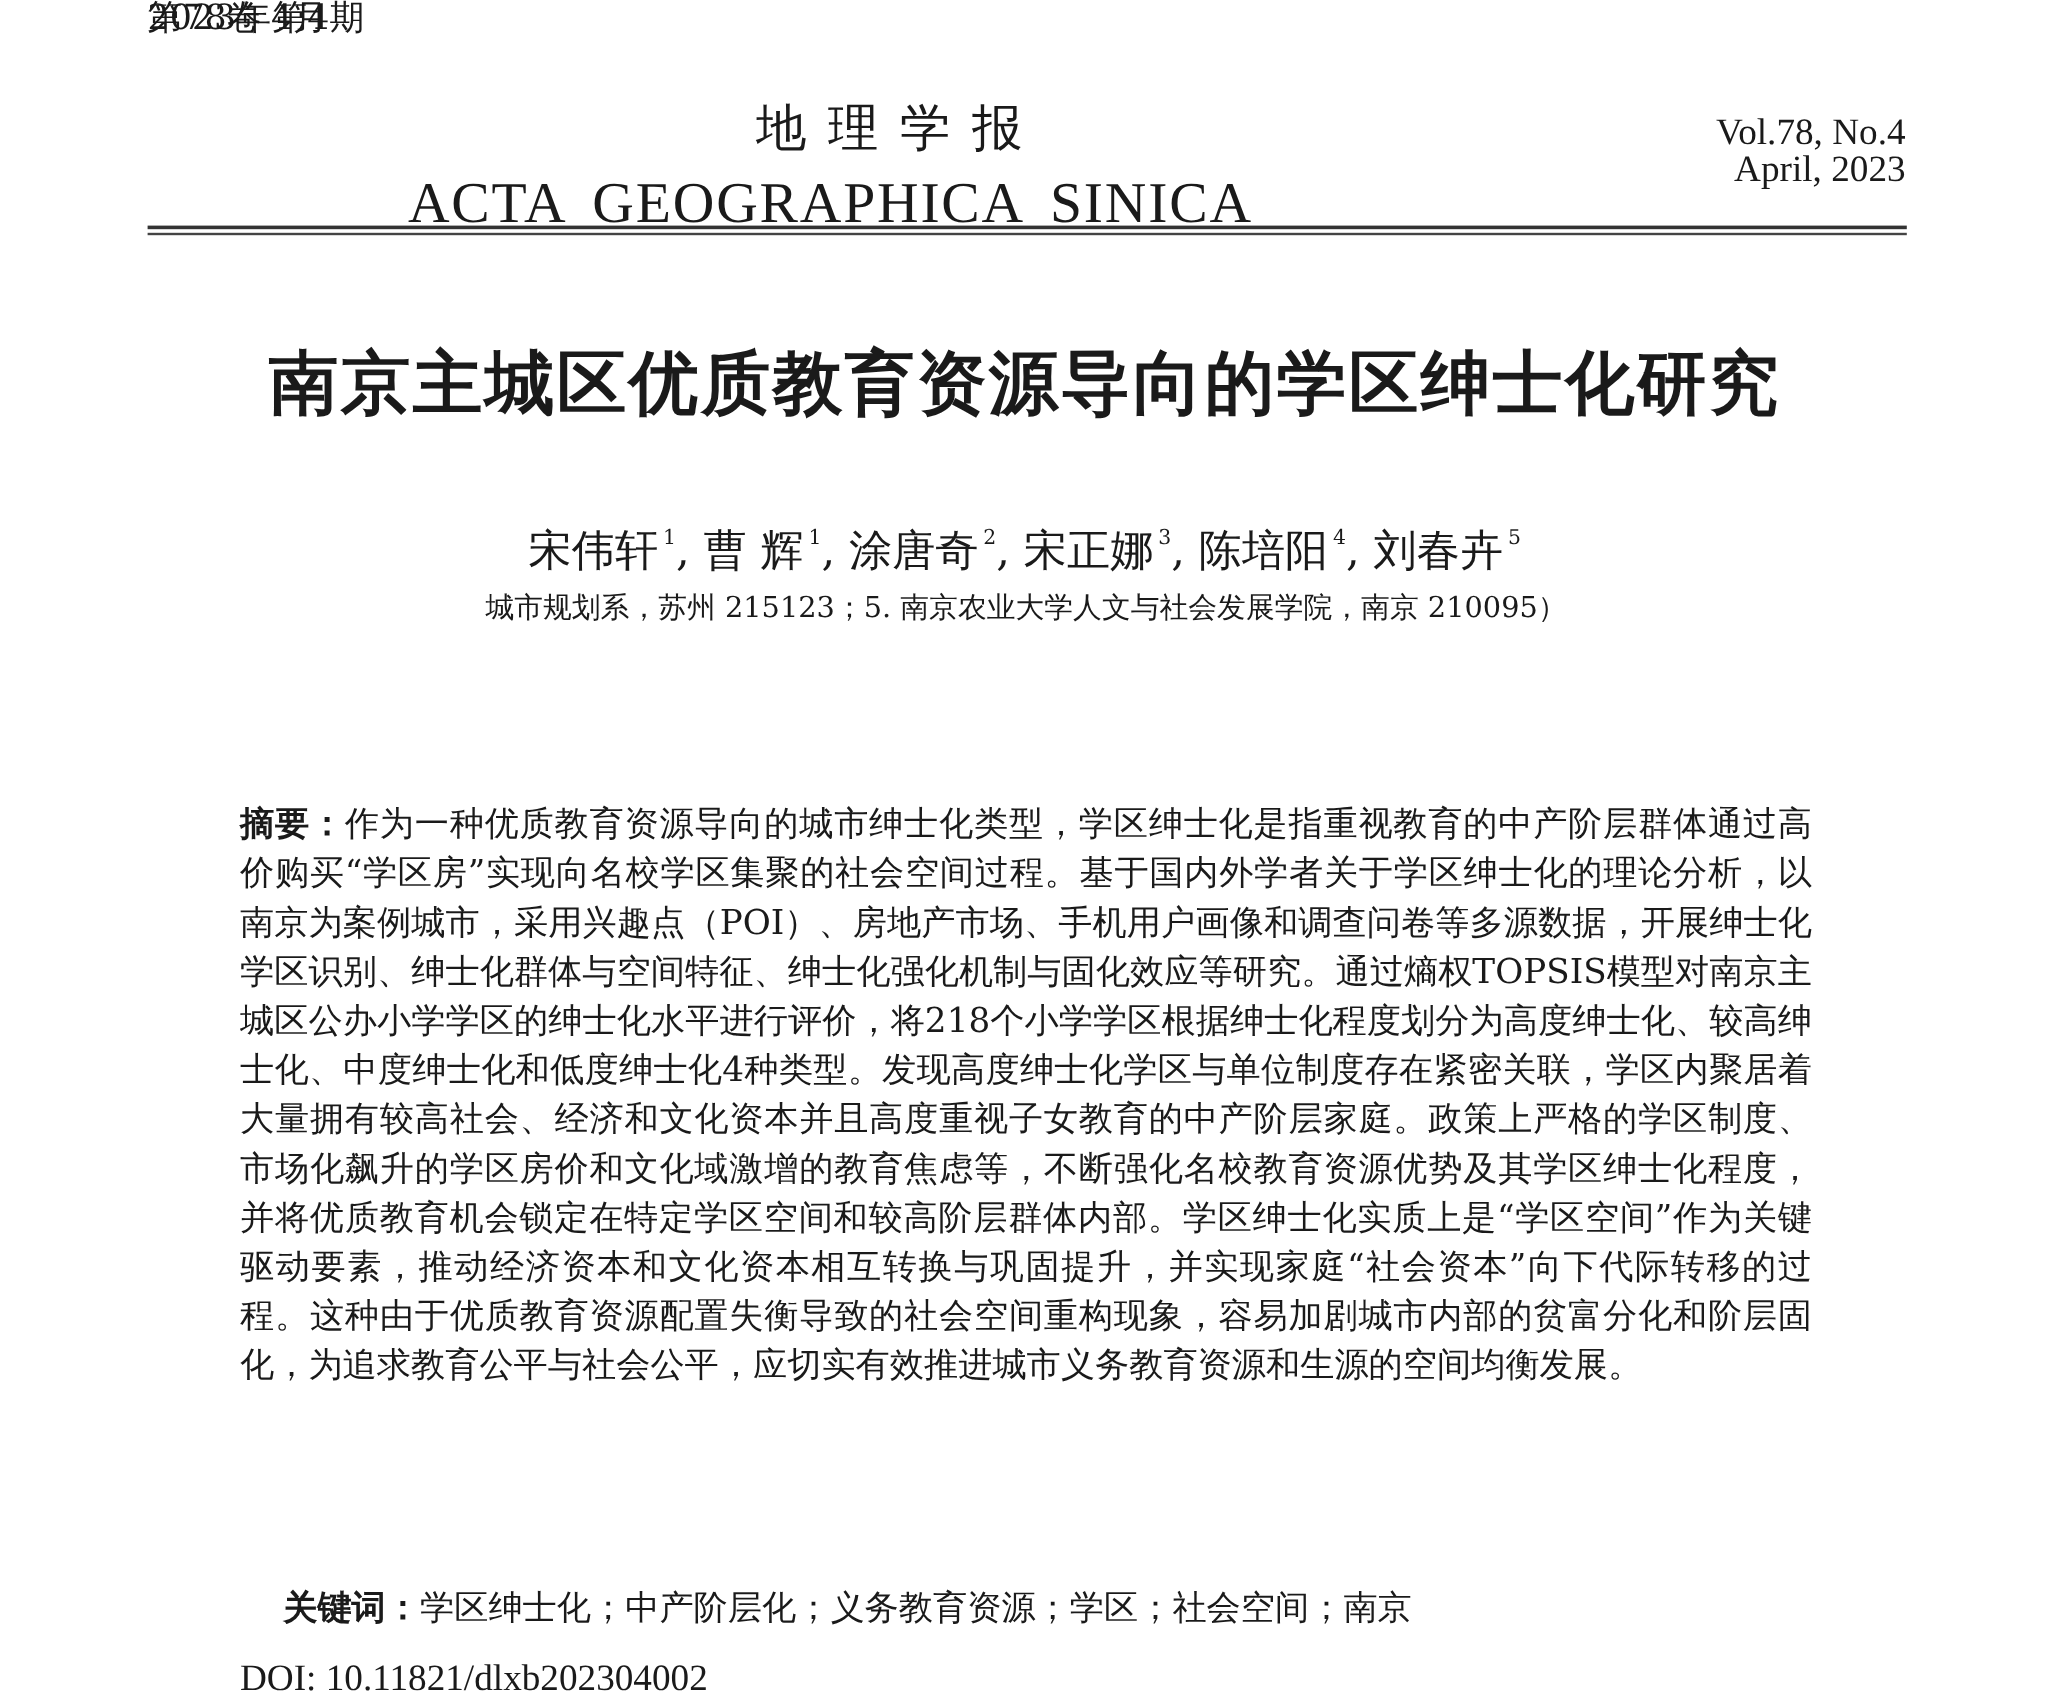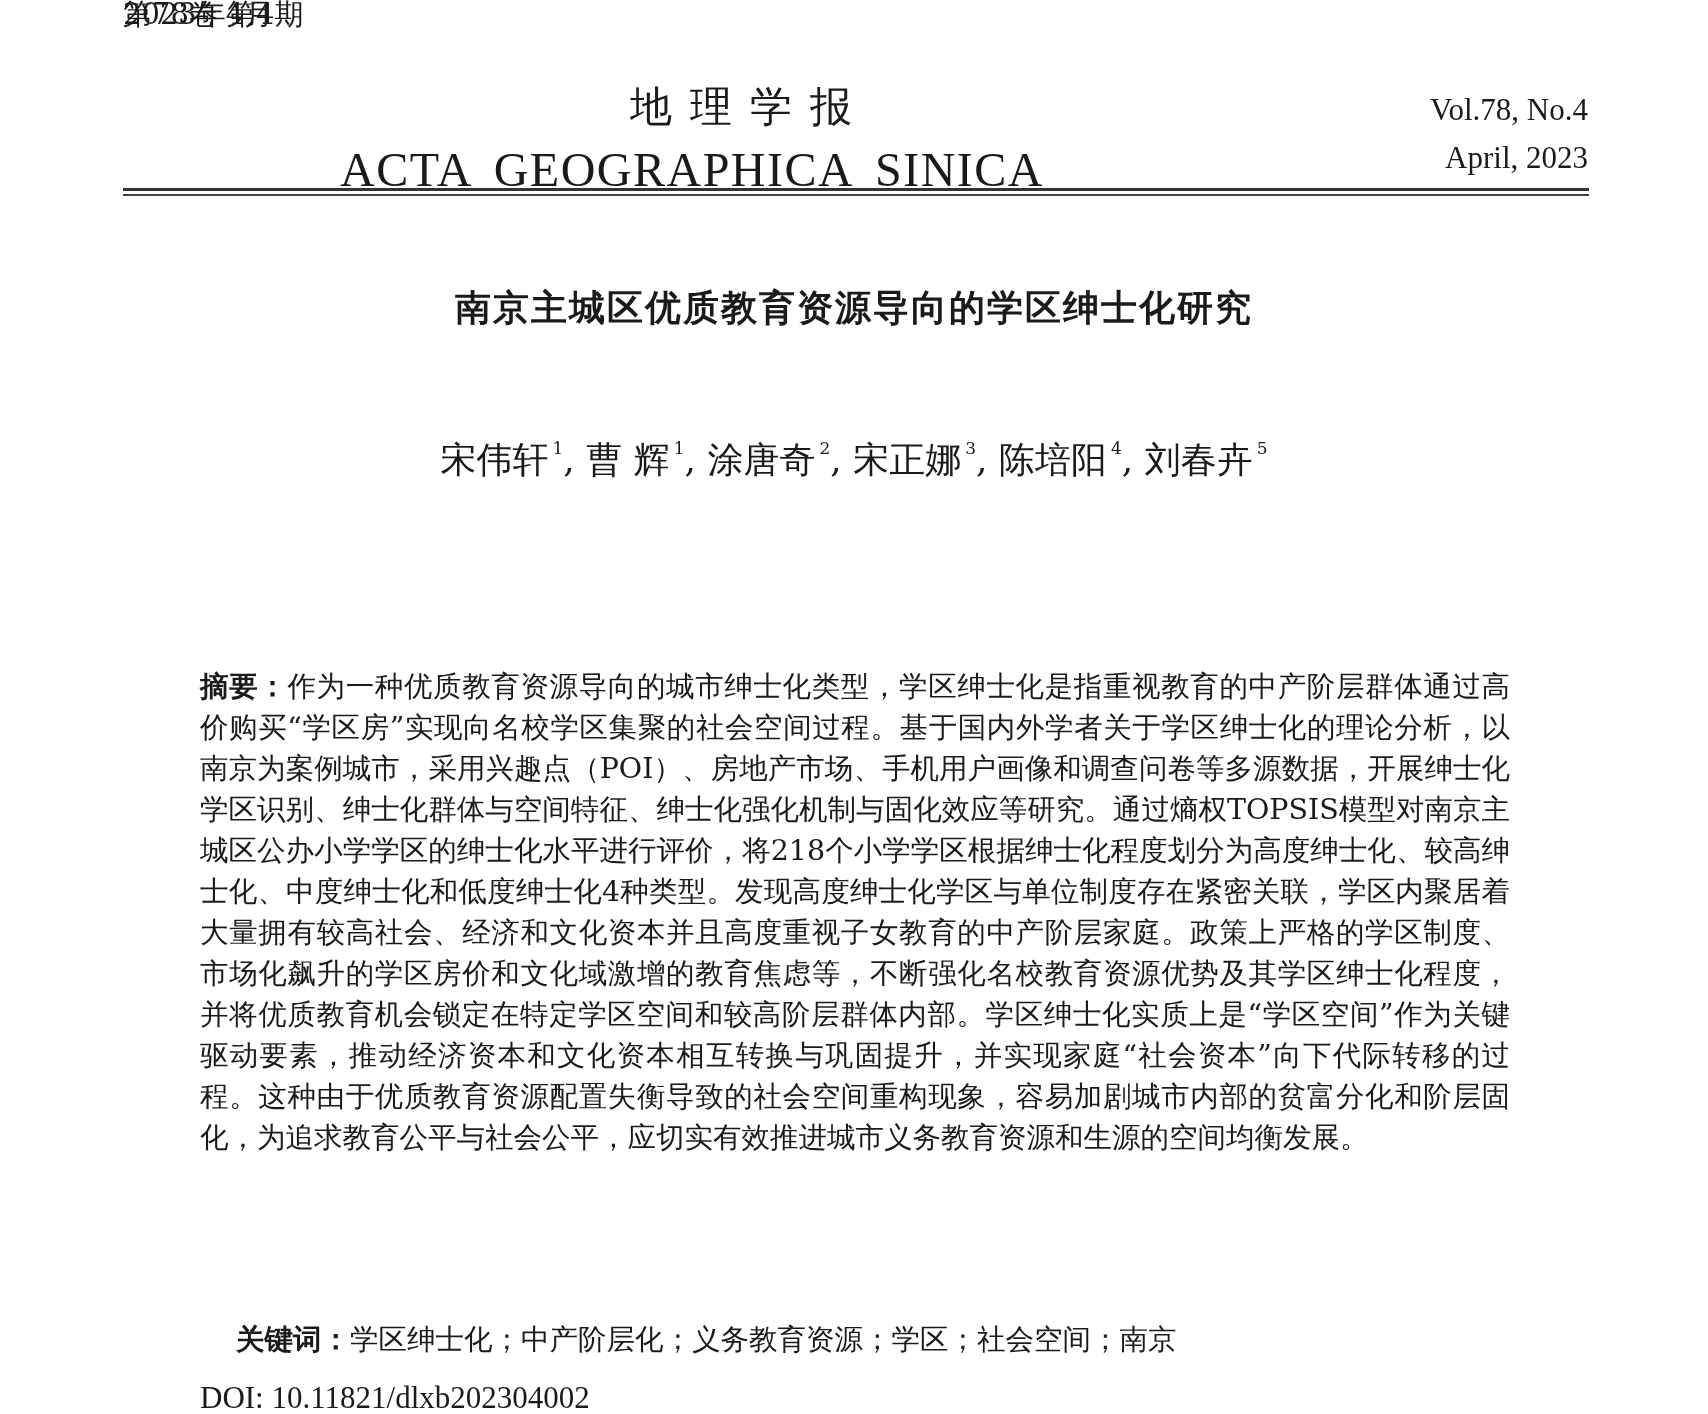--- a/index.html
+++ b/index.html
@@ -18,21 +18,21 @@
     .hdr-journal-en {
       left: 0; width: 1384px; top: 146px; text-align: center;
       font-family: "Liberation Serif", serif; font-size: 48px; letter-spacing: 1.5px; word-spacing: 10px; line-height: 1;
     }
     .rule-thick { left: 123px; width: 1466px; top: 188px; height: 3px; background: #333; }
     .rule-thin  { left: 123px; width: 1466px; top: 194px; height: 2px; background: #444; }
 
     .title {
       left: 0; width: 1708px; top: 290px; text-align: center;
       font-family: "DejaVu Sans", sans-serif; font-weight: 700;
-      font-size: 36px; letter-spacing: 2px; line-height: 1;
+      font-size: 58px; letter-spacing: 2px; line-height: 1;
     }
     .authors {
       left: 0; width: 1708px; top: 420px; text-align: center;
       font-size: 36px; line-height: 1; margin-top: 20px;
     }
     .authors sup { font-size: 17px; vertical-align: 18px; margin-left: 4px; }
     .affil {
       left: 190px; width: 1330px; top: 486px; text-align: center;
       font-size: 24px; line-height: 40px;
     }
@@ -45,36 +45,37 @@
     .doi { left: 200px; top: 1382px; font-family: "Liberation Serif", serif; font-size: 31px; line-height: 1; }
   </style>
 </head>
 <body>
 
 <div class="abs hdr-left l1">第78卷 第4期</div>
 <div class="abs hdr-left l2">2023年4月</div>
 <div class="abs hdr-journal-cn">地理学报</div>
 <div class="abs hdr-journal-en">ACTA GEOGRAPHICA SINICA</div>
 <div class="abs hdr-right" style="top:94px;">Vol.78, No.4</div>
-<div class="abs hdr-right" style="top:142px;">April, 2023</div>
+<div class="abs hdr-right" style="top:125px;">April, 2023</div>
 <div class="abs rule-thick"></div>
 <div class="abs rule-thin"></div>
 
 <div class="abs title">南京主城区优质教育资源导向的学区绅士化研究</div>
 
 <div class="abs authors">
   <span><span>宋伟轩</span><sup>1</sup></span><span>,</span>
   <span><span>曹 辉</span><sup>1</sup></span><span>,</span>
   <span><span>涂唐奇</span><sup>2</sup></span><span>,</span>
   <span><span>宋正娜</span><sup>3</sup></span><span>,</span>
   <span><span>陈培阳</span><sup>4</sup></span><span>,</span>
   <span><span>刘春卉</span><sup>5</sup></span>
 </div>
 
 <div class="abs affil">
+  <div>城市规划系，苏州 215123；5. 南京农业大学人文与社会发展学院，南京 210095）</div>
 </div>
 
 <div class="abs abstract">
   <span class="lbl">摘要：</span><span>作为一种优质教育资源导向的城市绅士化类型，学区绅士化是指重视教育的中产阶层群体通过高价购买“学区房”实现向名校学区集聚的社会空间过程。基于国内外学者关于学区绅士化的理论分析，以南京为案例城市，采用兴趣点（POI）、房地产市场、手机用户画像和调查问卷等多源数据，开展绅士化学区识别、绅士化群体与空间特征、绅士化强化机制与固化效应等研究。通过熵权TOPSIS模型对南京主城区公办小学学区的绅士化水平进行评价，将218个小学学区根据绅士化程度划分为高度绅士化、较高绅士化、中度绅士化和低度绅士化4种类型。发现高度绅士化学区与单位制度存在紧密关联，学区内聚居着大量拥有较高社会、经济和文化资本并且高度重视子女教育的中产阶层家庭。政策上严格的学区制度、市场化飙升的学区房价和文化域激增的教育焦虑等，不断强化名校教育资源优势及其学区绅士化程度，并将优质教育机会锁定在特定学区空间和较高阶层群体内部。学区绅士化实质上是“学区空间”作为关键驱动要素，推动经济资本和文化资本相互转换与巩固提升，并实现家庭“社会资本”向下代际转移的过程。这种由于优质教育资源配置失衡导致的社会空间重构现象，容易加剧城市内部的贫富分化和阶层固化，为追求教育公平与社会公平，应切实有效推进城市义务教育资源和生源的空间均衡发展。</span>
 </div>
 
 <div class="abs keywords">
   <span class="lbl">关键词：</span><span>学区绅士化；中产阶层化；义务教育资源；学区；社会空间；南京</span>
 </div>
 

